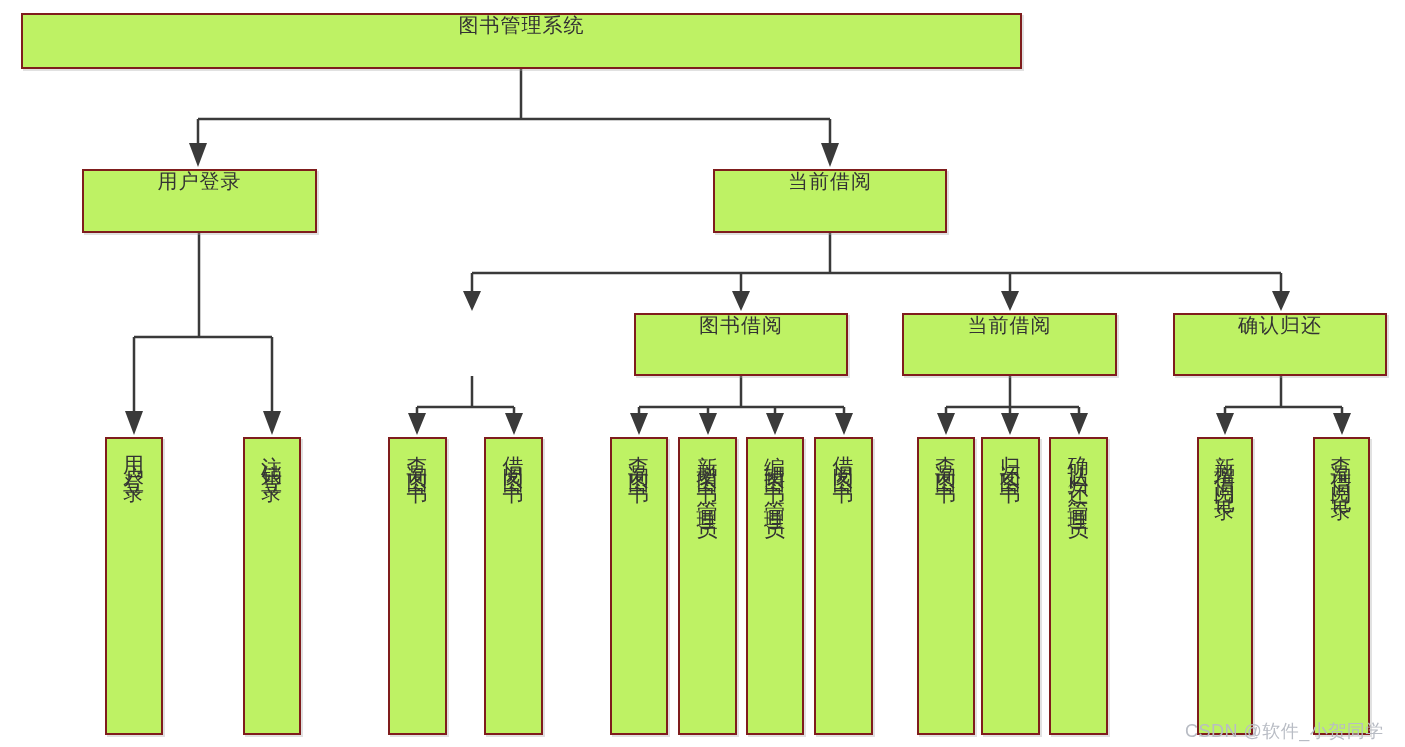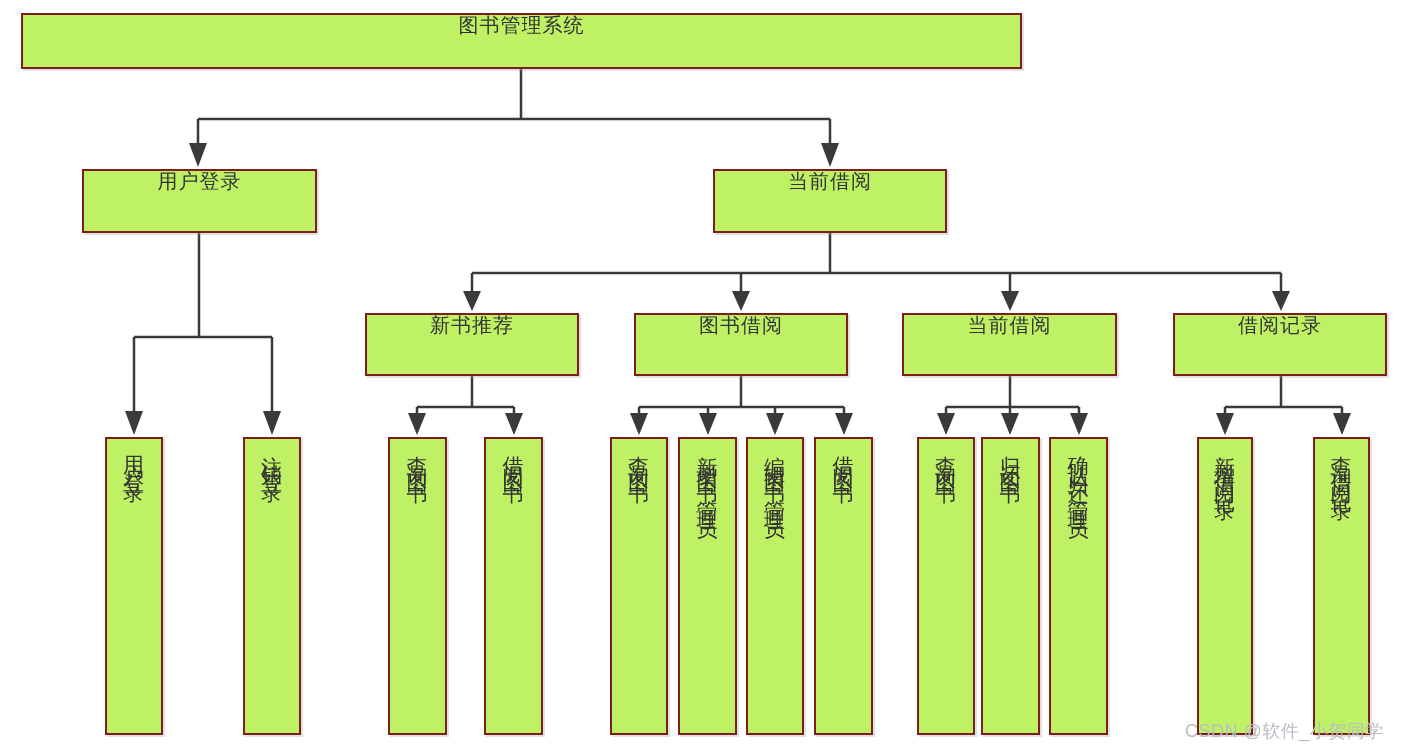--- a/index.html
+++ b/index.html
@@ -95,31 +95,28 @@
     <span>图书管理系统</span>
   </div>
 
   <div class="box h" style="left:82px;top:169px;width:235px;height:64px">
     <span>用户登录</span>
   </div>
   <div class="box h" style="left:713px;top:169px;width:234px;height:64px">
     <span>当前借阅</span>
   </div>
 
-  <div class="box h" style="left:365px;top:313px;width:214px;height:63px">
-    <span>新书推荐</span>
-  </div>
   <div class="box h" style="left:902px;top:313px;width:215px;height:63px">
     <span>当前借阅</span>
   </div>
   <div class="box h" style="left:634px;top:313px;width:214px;height:63px">
     <span>图书借阅</span>
   </div>
   <div class="box h" style="left:1173px;top:313px;width:214px;height:63px">
-    <span>借阅记录</span>
+    <span>确认归还</span>
   </div>
 
   <div class="box v" style="left:105px;top:437px;width:58px;height:298px">
     <span>用户登录</span>
   </div>
   <div class="box v" style="left:243px;top:437px;width:58px;height:298px">
     <span>注销登录</span>
   </div>
 
   <div class="box v" style="left:388px;top:437px;width:59px;height:298px">

